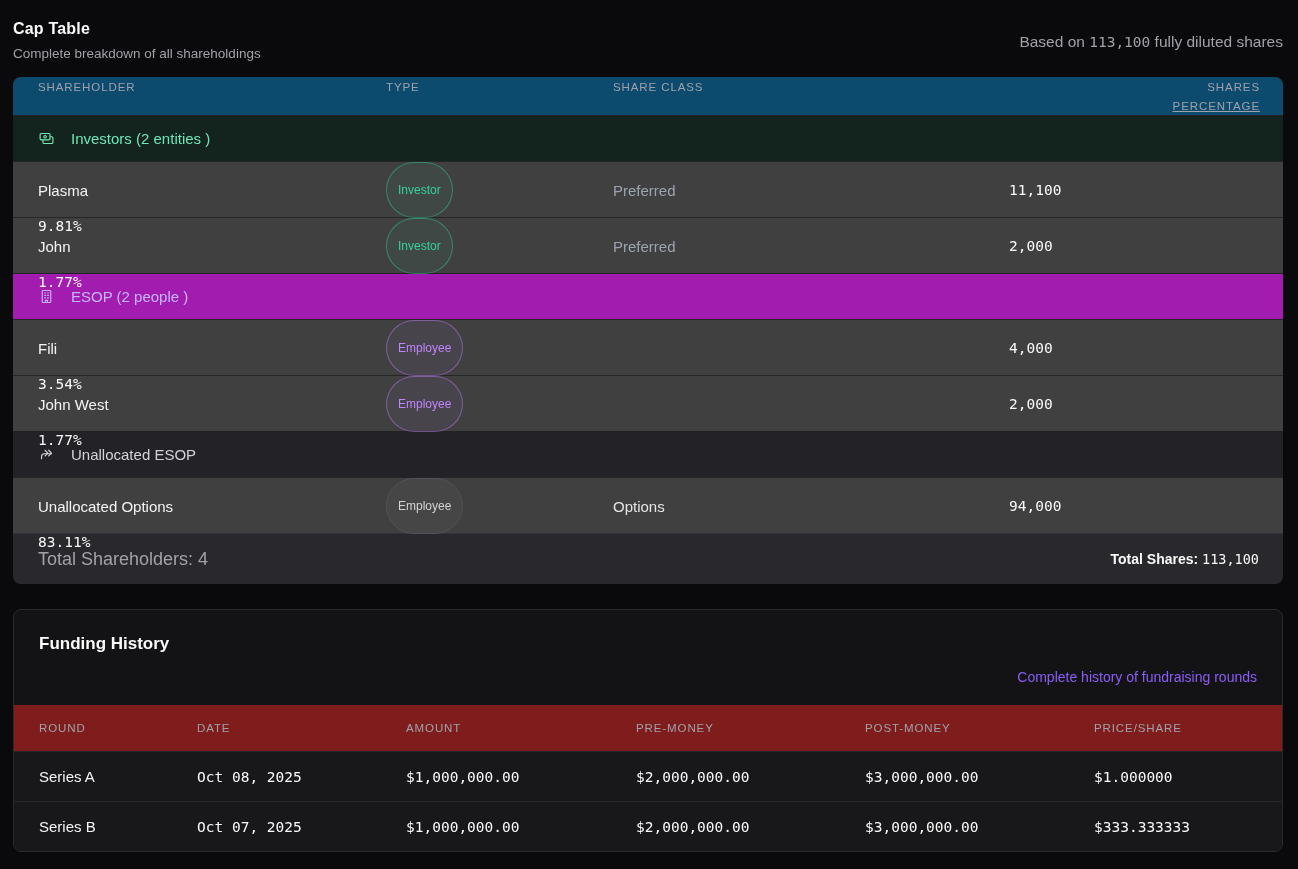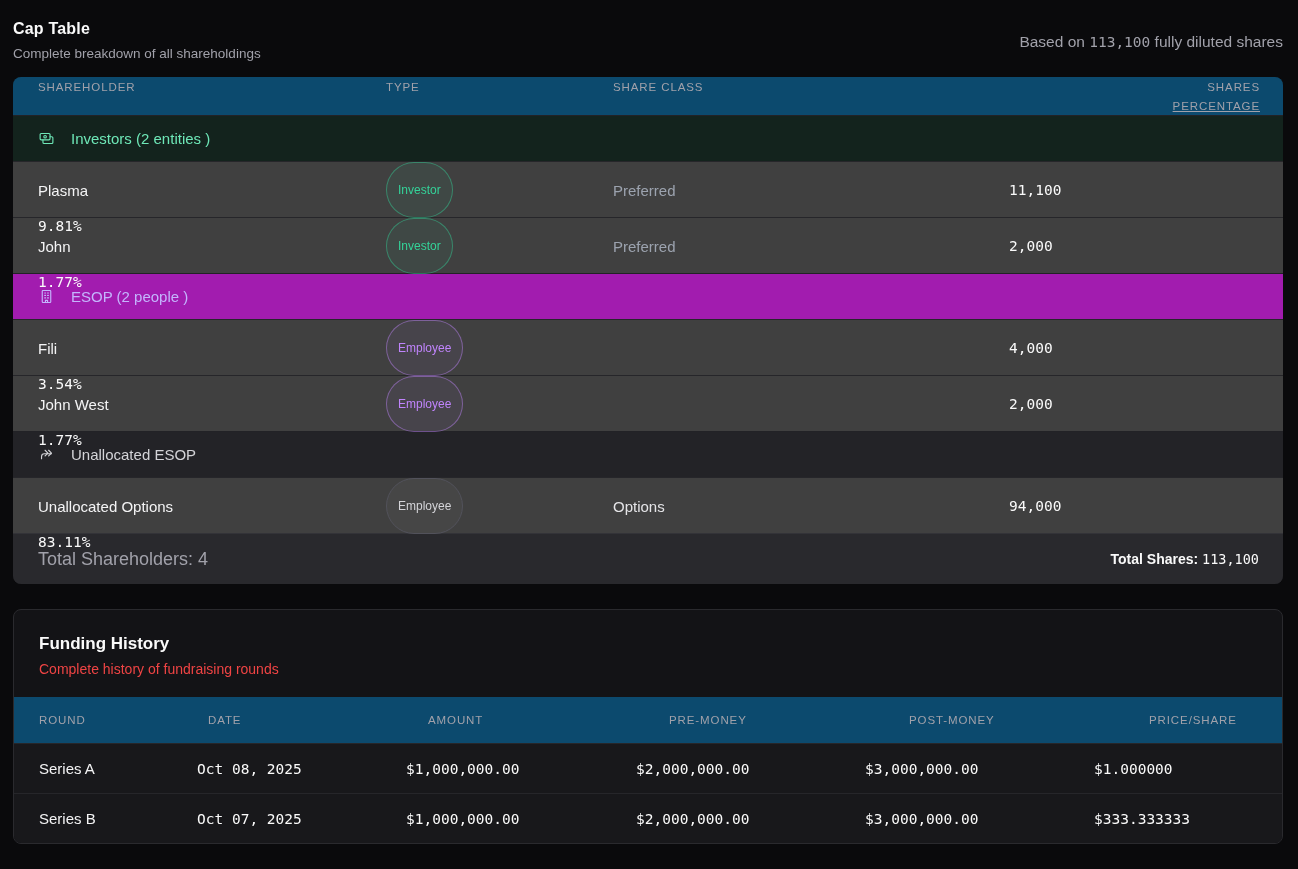--- a/index.html
+++ b/index.html
@@ -64,27 +64,27 @@
   .ct-footer .right { font-size: 14px; font-weight: 600; color: #fafafa; }
   .ct-footer .right .mono { font-weight: normal; font-size: 13.5px; }
 
   
   .fh-card {
     margin-top: 25px; border: 1px solid #2a2a2e; border-radius: 8px;
     background: #131316; overflow: hidden;
   }
   .fh-head { padding: 24px 25px 20px 25px; }
   .fh-title { font-size: 17px; font-weight: bold; color: #fafafa; }
-  .fh-sub { font-size: 14px; color: #ef4444; margin-top: 7px; }
+  .fh-sub { font-size: 14px; color: #8b5cf6; margin-top: 15px; text-align: right; }
   .fh-grid {
     display: grid;
     grid-template-columns: 158px 209px 230px 229px 229px 1fr;
     align-items: center; padding: 0 24px 0 25px;
   }
-  .fh-cols { background: #0c4a6e; height: 46px; gap: 11px; }
+  .fh-cols { background: #7f1d1d; height: 46px; }
   .fh-cols .col { font-size: 11.5px; color: #a1a1aa; letter-spacing: .9px; font-weight: 500; }
   .fh-row { height: 50px; border-top: 1px solid #26262a; background: #18181b; }
   .fh-row .round { font-size: 15px; color: #f4f4f5; }
   .fh-row .val { font-size: 14.5px; color: #fafafa; }
 </style>
 </head>
 <body>
 
 <div class="page-head">
   <div>

